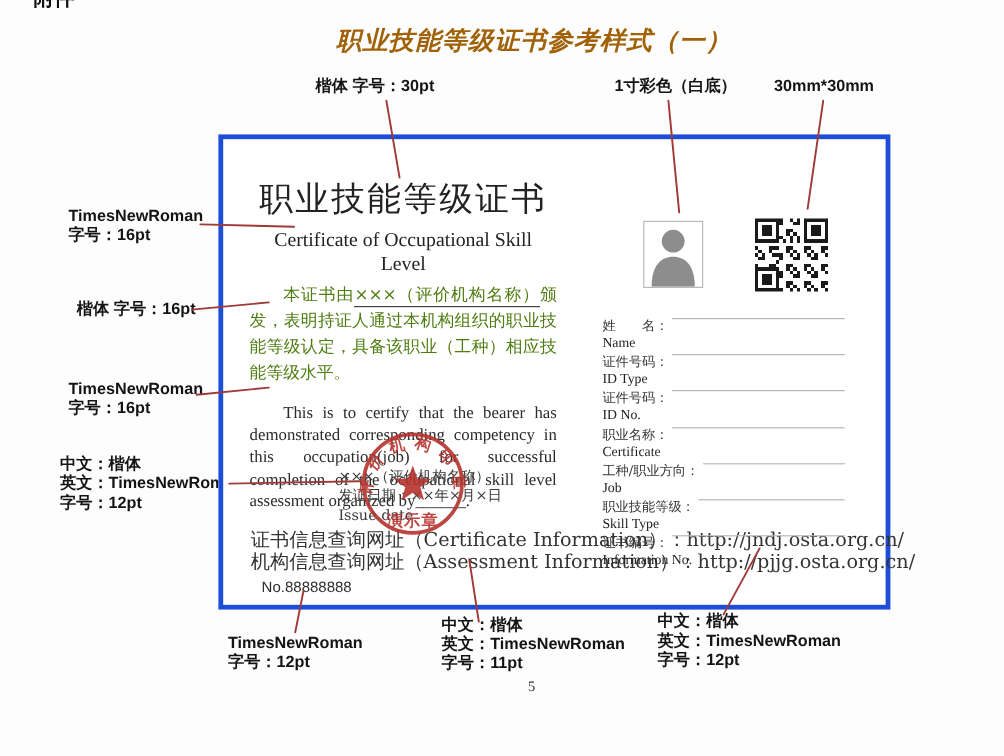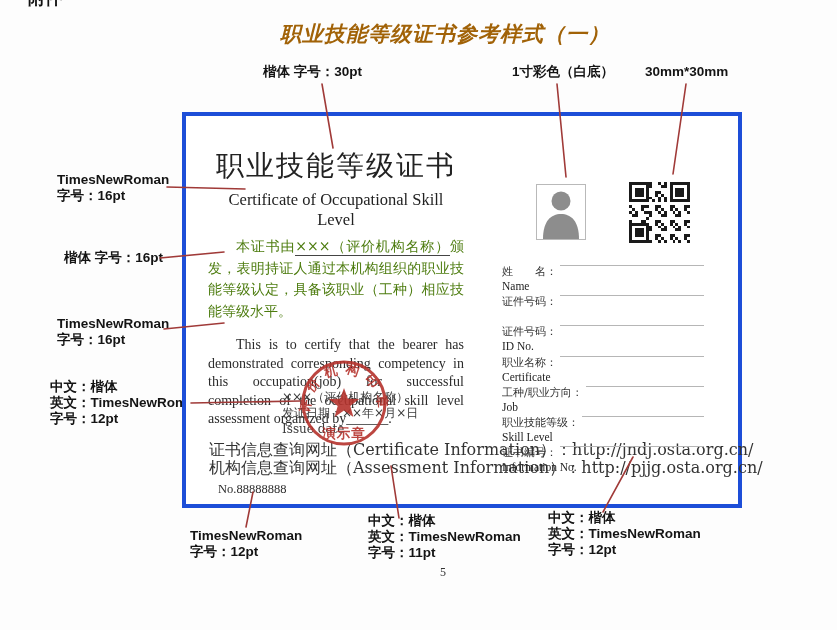--- a/index.html
+++ b/index.html
@@ -52,21 +52,21 @@
     position:absolute;left:96px;top:273px;font-size:12px;line-height:16px;
     font-family:"DejaVu Serif","Liberation Serif",serif;color:#3a3a3a;white-space:nowrap;z-index:1;
   }
   .seal-svg{position:absolute;left:112px;top:241px;z-index:2;opacity:.9;}
   .cert-urls{
     position:absolute;left:23px;top:325px;font-size:16px;line-height:17.5px;
     font-family:"DejaVu Serif","Liberation Serif",serif;color:#333;white-space:nowrap;
   }
   .cert-no{
     position:absolute;left:32px;top:366px;font-size:12.5px;
-    font-family:Liberation Serif, serif;color:#2e2e2e;text-align:right;
+    font-family:Liberation Sans, sans-serif;color:#2e2e2e;text-align:right;
   }
   .photo{
     position:absolute;left:350px;top:68px;width:50px;height:56px;
     background:#fff;border:1px solid #b9b9b9;box-sizing:border-box;
   }
   .qr{position:absolute;left:443px;top:66px;width:61px;height:61px;}
 
   .fields{position:absolute;left:316px;top:149px;width:202px;}
   .field{height:30.2px;}
   .field-cn{display:flex;align-items:flex-start;font-size:11px;color:#333;
@@ -363,20 +363,21 @@
           <span>姓　　名：</span>
           <span class="ul"></span>
         </div>
       <div class="field-en">Name</div>
     </div>
     <div class="field">
       <div class="field-cn">
           <span>证件号码：</span>
           <span class="ul"></span>
         </div>
+      <div class="field-en">ID Type</div>
     </div>
     <div class="field">
       <div class="field-cn">
           <span>证件号码：</span>
           <span class="ul"></span>
         </div>
       <div class="field-en">ID No.</div>
     </div>
     <div class="field">
       <div class="field-cn">
@@ -390,21 +391,21 @@
           <span>工种/职业方向：</span>
           <span class="ul"></span>
         </div>
       <div class="field-en">Job</div>
     </div>
     <div class="field">
       <div class="field-cn">
           <span>职业技能等级：</span>
           <span class="ul"></span>
         </div>
-      <div class="field-en">Skill Level</div>
+      <div class="field-en">Skill Type</div>
     </div>
     <div class="field">
       <div class="field-cn">
           <span>证书编号：</span>
           <span class="ul"></span>
         </div>
       <div class="field-en">Information No.</div>
     </div>
   </div>
 </div>

